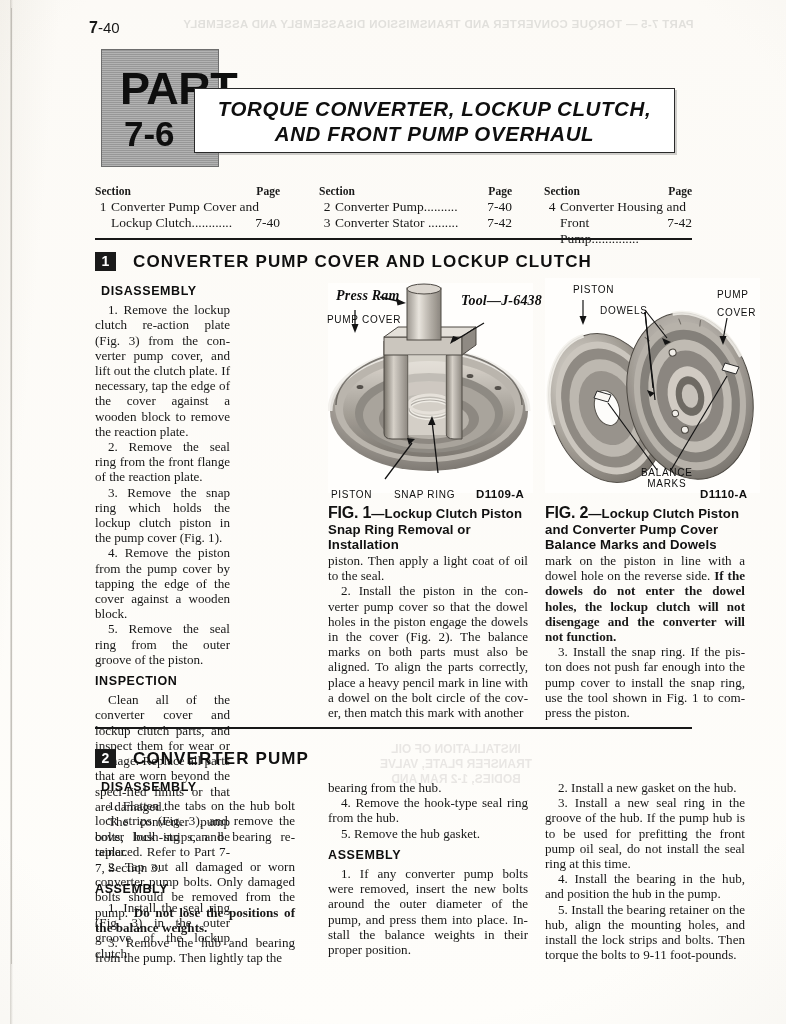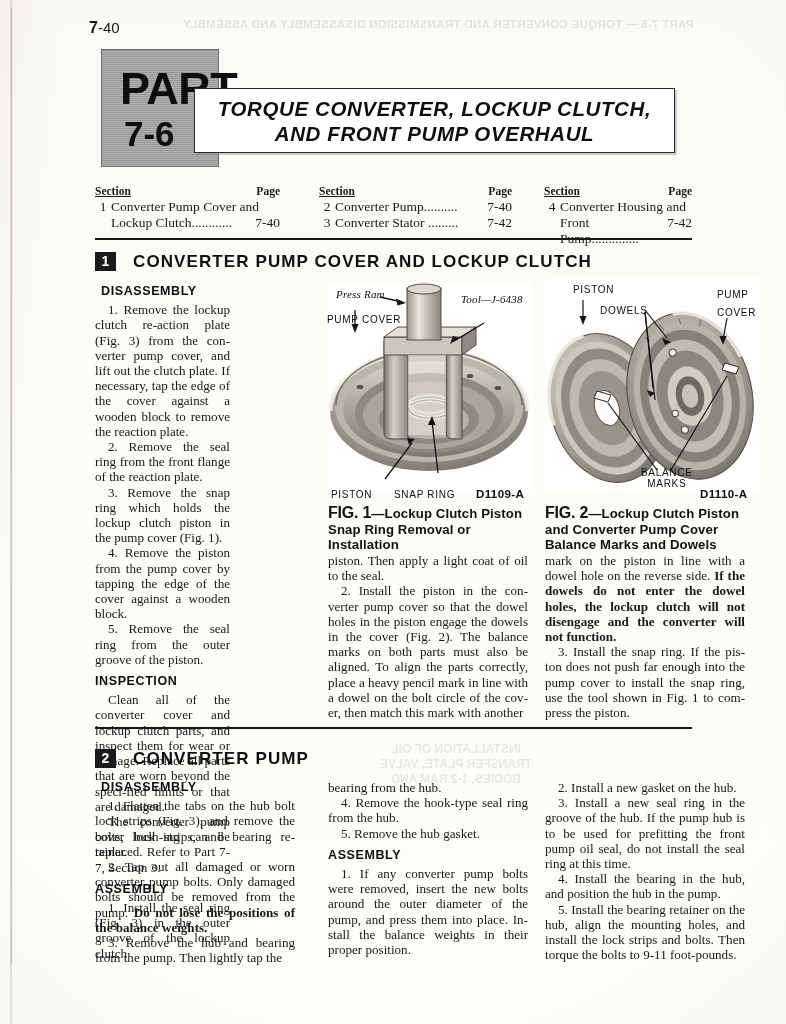--- a/index.html
+++ b/index.html
@@ -149,21 +149,20 @@
     top: 0;
     font-family: "Liberation Serif", serif;
     font-size: 12.5px;
     color: #1b1b1b;
   }
   .idx-head {
     position: relative;
     font-weight: 700;
     font-size: 11.5px;
     height: 14px;
-    text-decoration: underline;
   }
   .idx-head .pg {
     position: absolute;
     right: 0; top: 0;
     font-weight: 700;
   }
   .idx-row {
     position: relative;
     display: flex;
     font-size: 13.5px;
@@ -252,22 +251,22 @@
     position: absolute;
     font-family: "Liberation Sans", sans-serif;
     font-size: 10px;
     letter-spacing: 0.7px;
     color: #111;
     white-space: nowrap;
   }
   .callout.ital {
     font-family: "Liberation Serif", serif;
     font-style: italic;
-    font-weight: 400;
-    font-size: 11px;
+    font-weight: 700;
+    font-size: 14px;
     letter-spacing: 0.2px;
     text-align: right;
   }
 
   #rule-sec2 {
     position: absolute;
     left: 95px; top: 727px;
     width: 597px; height: 0;
     border-top: 2.5px solid #1a1a1a;
   }

